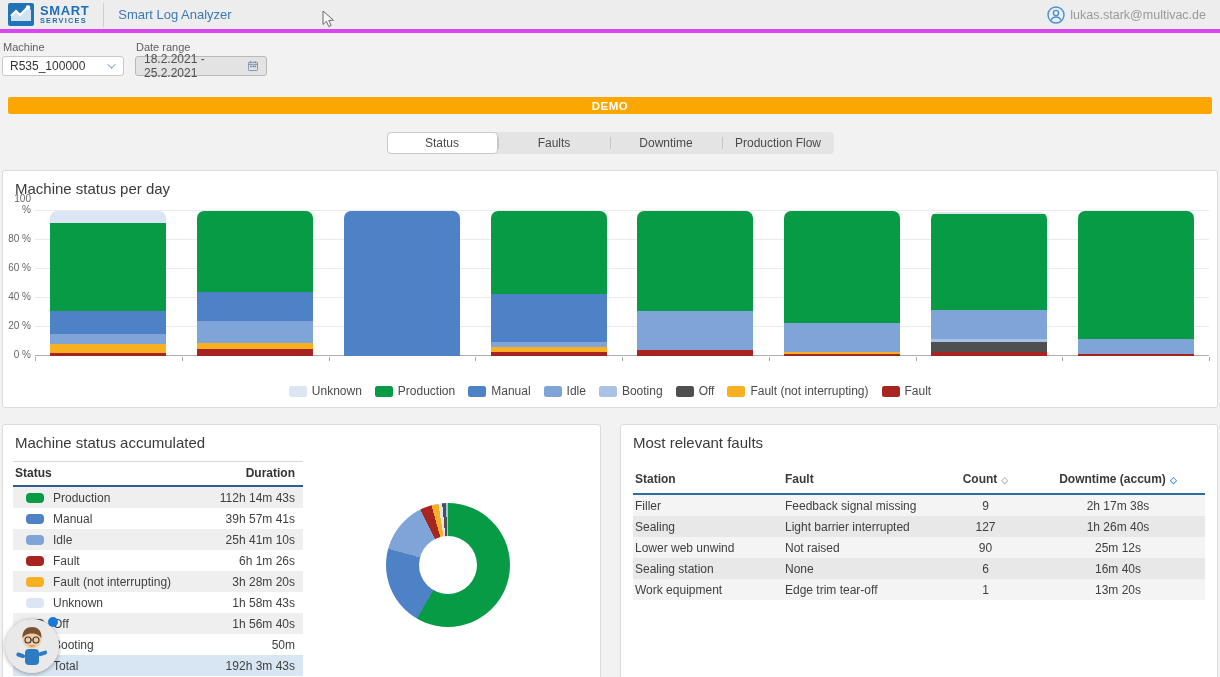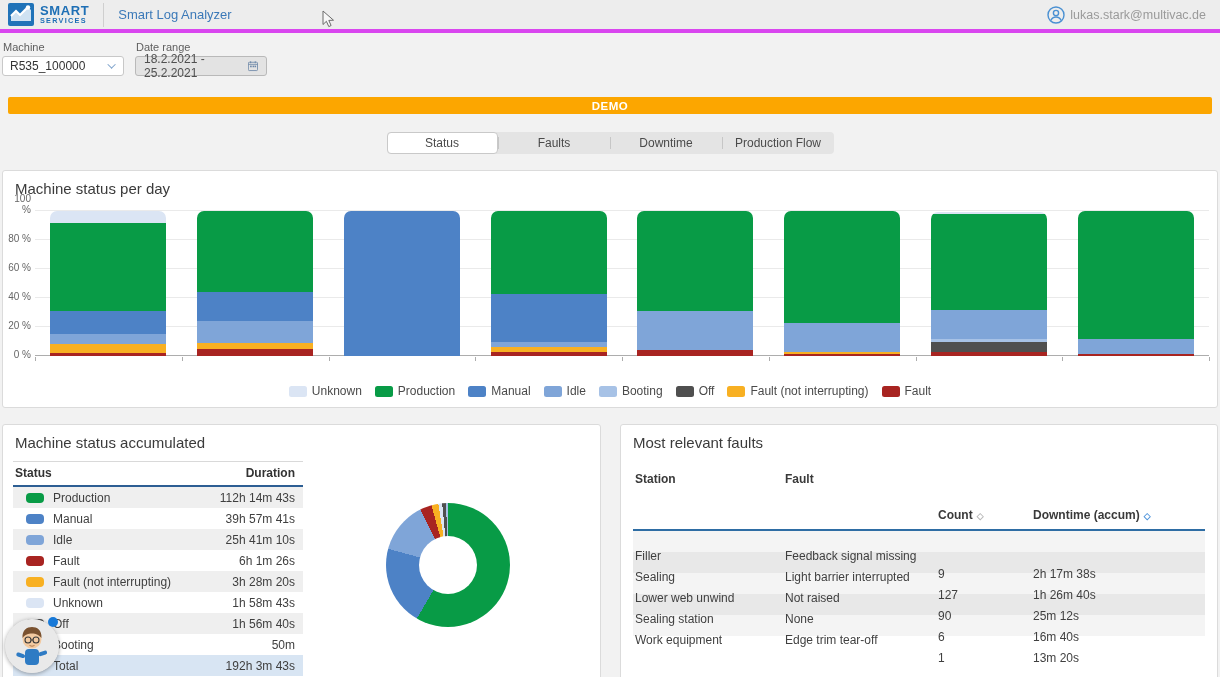--- a/index.html
+++ b/index.html
@@ -81,21 +81,21 @@
   #donut::after { content:""; position:absolute; left:33px; top:33px; width:58px; height:58px;
     border-radius:50%; background:#fff; }
   
   #faults-table { margin:16px 12px 0; font-size:12px; }
   .ft-head { display:grid; grid-template-columns:150px 1fr 95px 170px; font-weight:bold;
     color:#3A3A3A; padding:5px 2px 7px; border-bottom:2px solid #2E6DA4; }
   .ft-row { display:grid; grid-template-columns:150px 1fr 95px 170px; height:21px;
     align-items:center; padding:0 2px; color:#3F3F3F; }
   .ft-row:nth-child(odd) { background:#F4F4F4; }
   .ft-row:nth-child(even) { background:#E8E8E8; }
-  .num { text-align:left;margin-top:36px; }
+  .num { text-align:center; }
   .sort-ico { font-size:9px; margin-left:4px; color:#B8B8B8; }
   .sort-ico.active { color:#4F94DB; }
   
   #chat-widget { position:absolute; left:5px; top:615px; width:56px; height:58px; }
   .chat-circle { position:absolute; left:0; top:4px; width:54px; height:54px; border-radius:50%;
     background:#E8E8E8; box-shadow:0 1px 4px rgba(0,0,0,.35); overflow:hidden; cursor:pointer; }
   .chat-dot { position:absolute; right:3px; top:2px; width:10px; height:10px; border-radius:50%; }
   
   #mouse-cursor { position:absolute; left:322px; top:10px; }
 </style>

